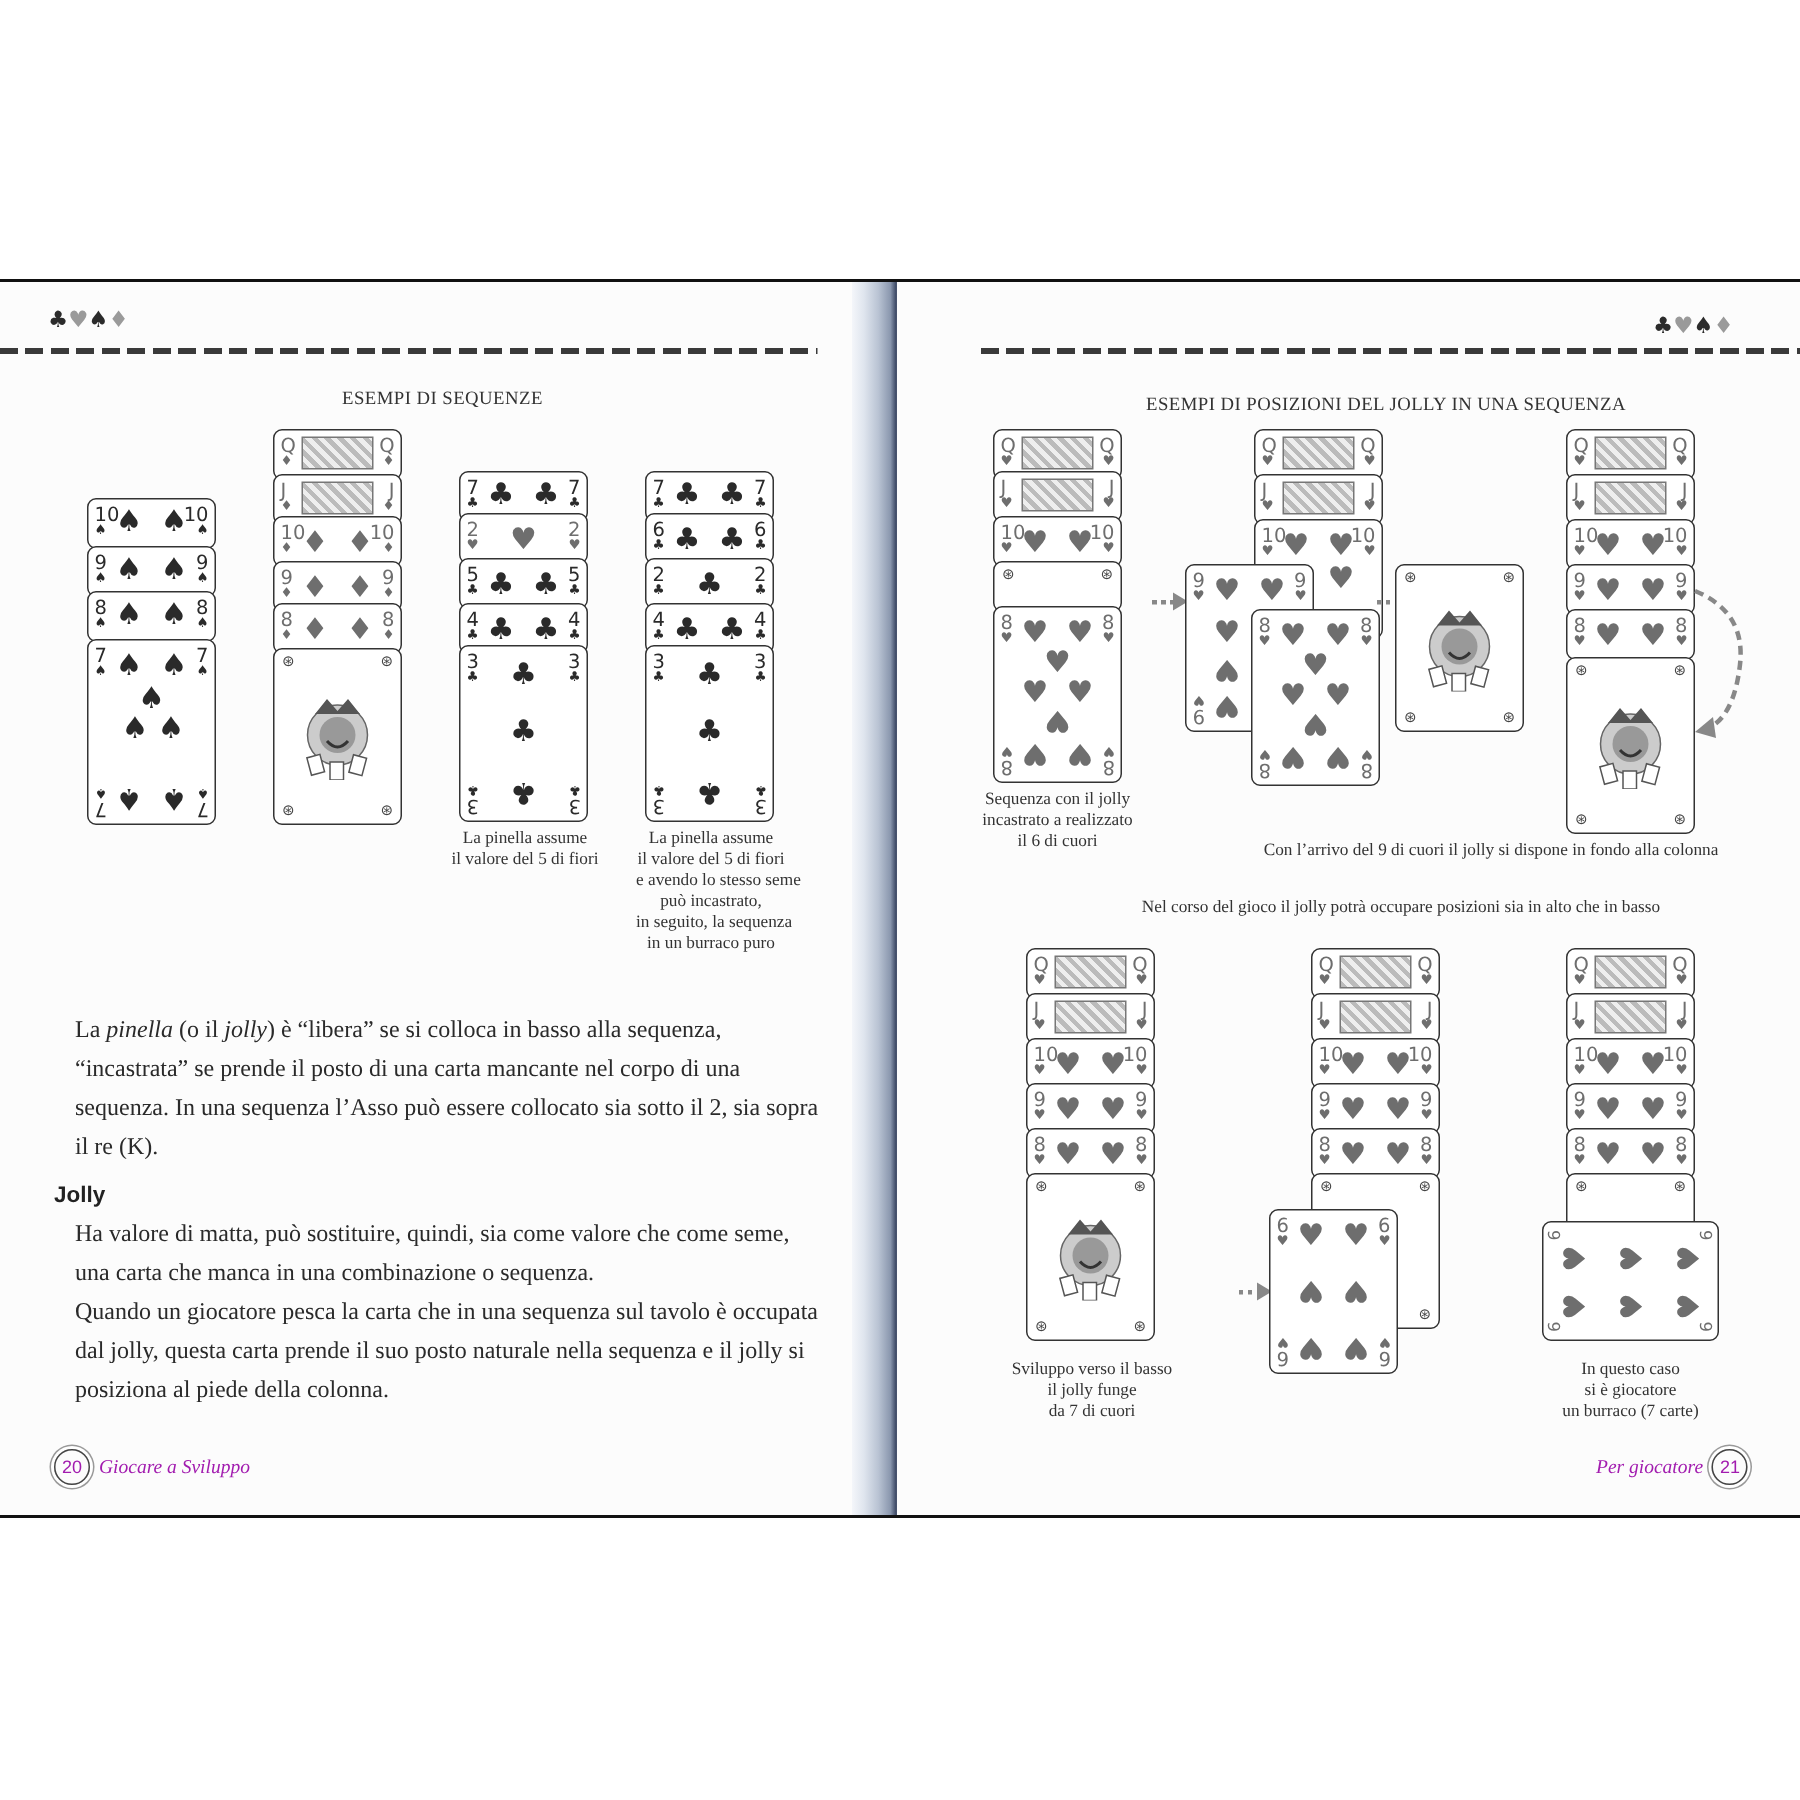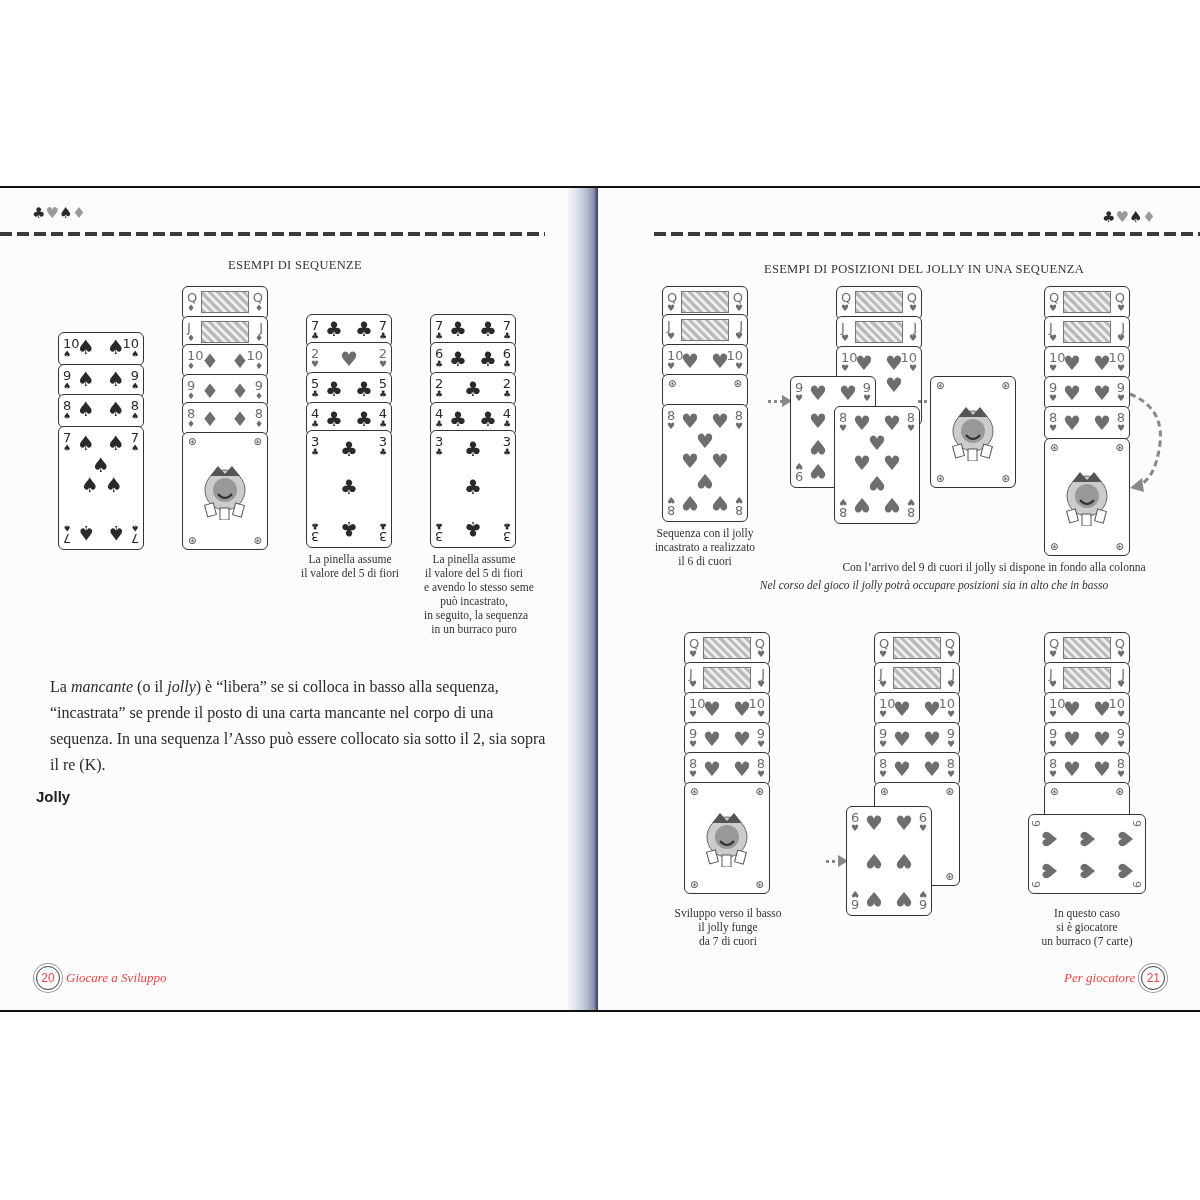--- a/index.html
+++ b/index.html
@@ -36,21 +36,21 @@
   .card .jcorner { position: absolute; font-family: "DejaVu Sans", sans-serif; font-size: 10px; color: #444; }
 
   .caption { position: absolute; font-size: 11.5px; line-height: 14px; text-align: center; color: #333; white-space: nowrap; }
   .arrow-dots { position: absolute; height: 3px; background: repeating-linear-gradient(90deg, #888 0 3px, transparent 3px 6px); }
   .arrow-head { position: absolute; width: 0; height: 0; border-top: 6px solid transparent; border-bottom: 6px solid transparent; border-left: 10px solid #888; }
 
   .body-text { position: absolute; left: 50px; width: 500px; font-size: 16px; line-height: 26px; color: #2a2a2a; }
   .body-text i { font-style: italic; }
   .heading { position: absolute; left: 36px; font-family: "Liberation Sans", sans-serif; font-size: 15px; font-weight: bold; color: #222; }
 
-  .footer { position: absolute; font-size: 13px; font-style: italic; color: #ef4444; display: flex; align-items: center; gap: 6px; }
+  .footer { position: absolute; font-size: 13px; font-style: italic; color: #a21caf; display: flex; align-items: center; gap: 6px; }
   .pagenum { width: 24px; height: 24px; border: 1.5px solid #444; border-radius: 50%; font-family: "Liberation Sans", sans-serif; font-style: normal; font-size: 12px; display: flex; align-items: center; justify-content: center; box-shadow: 0 0 0 2px #fff, 0 0 0 3px #999; }
 </style>
 </head>
 <body>
 
 <div class="spread">
 
   <div class="page left">
     <div class="suits" style="left:32px; top:16px;">
       <span class="dark">♣</span><span class="light">♥</span><span class="dark">♠</span><span class="light">♦</span>
@@ -214,23 +214,25 @@
     </div>
     <div class="caption" style="left:424px; top:364px; width:100px;">
       <div>La pinella assume</div>
       <div>il valore del 5 di fiori</div>
       <div>e avendo lo stesso seme</div>
       <div>può incastrato,</div>
       <div>in seguito, la sequenza</div>
       <div>in un burraco puro</div>
     </div>
 
-    <p class="body-text" style="top:486px;"><span>La </span><i>mancante</i><span> (o il </span><i>jolly</i><span>) è “libera” se si colloca in basso alla sequenza, “incastrata” se prende il posto di una carta mancante nel corpo di una sequenza. In una sequenza l’Asso può essere collocato sia sotto il 2, sia sopra il re (K).</span></p>
+    <p class="body-text" style="top:486px;"><span>La </span><i>pinella</i><span> (o il </span><i>jolly</i><span>) è “libera” se si colloca in basso alla sequenza, “incastrata” se prende il posto di una carta mancante nel corpo di una sequenza. In una sequenza l’Asso può essere collocato sia sotto il 2, sia sopra il re (K).</span></p>
 
     <div class="heading" style="top:600px;">Jolly</div>
+    <p class="body-text" style="top:622px;">Ha valore di matta, può sostituire, quindi, sia come valore che come seme, una carta che manca in una combinazione o sequenza.</p>
+    <p class="body-text" style="top:674px;">Quando un giocatore pesca la carta che in una sequenza sul tavolo è occupata dal jolly, questa carta prende il suo posto naturale nella sequenza e il jolly si posiziona al piede della colonna.</p>
 
     <div class="footer" style="left:36px; top:778px;">
       <span class="pagenum">20</span>
       <span>Giocare a Sviluppo</span>
     </div>
   </div>
 
   <div class="spine"></div>
 
   <div class="page right">
@@ -393,21 +395,21 @@
           <span class="jcorner" style="right:5px;bottom:3px;">⊛</span>
       </div>
       <svg style="position:absolute; left:528px; top:200px;" width="40" height="110" viewBox="0 0 40 110">
         <path d="M4 6 Q38 20 34 55 Q30 90 12 98" stroke="#888" stroke-width="3" fill="none" stroke-dasharray="6 4"></path>
         <path d="M4 100 L16 90 L18 104 Z" fill="#888"></path>
       </svg>
     </div>
 
     <div class="caption" style="left:226px; top:372px; width:340px;">Con l’arrivo del 9 di cuori il jolly si dispone in fondo alla colonna</div>
 
-    <div class="caption" style="left:146px; top:390px; width:380px;font-style:italic;">Nel corso del gioco il jolly potrà occupare posizioni sia in alto che in basso</div>
+    <div class="caption" style="left:146px; top:410px; width:380px;">Nel corso del gioco il jolly potrà occupare posizioni sia in alto che in basso</div>
 
     <div>
       <div class="card" style="left:86px; top:444px; height:34px;">
           <div class="rank tl red">Q<span class="mini">♥</span></div>
           <div class="face"></div>
           <div class="rank tr red">Q<span class="mini">♥</span></div>
         </div>
       <div class="card" style="left:86px; top:474px; height:34px;">
           <div class="rank tl red">J<span class="mini">♥</span></div>
           <div class="face"></div>

